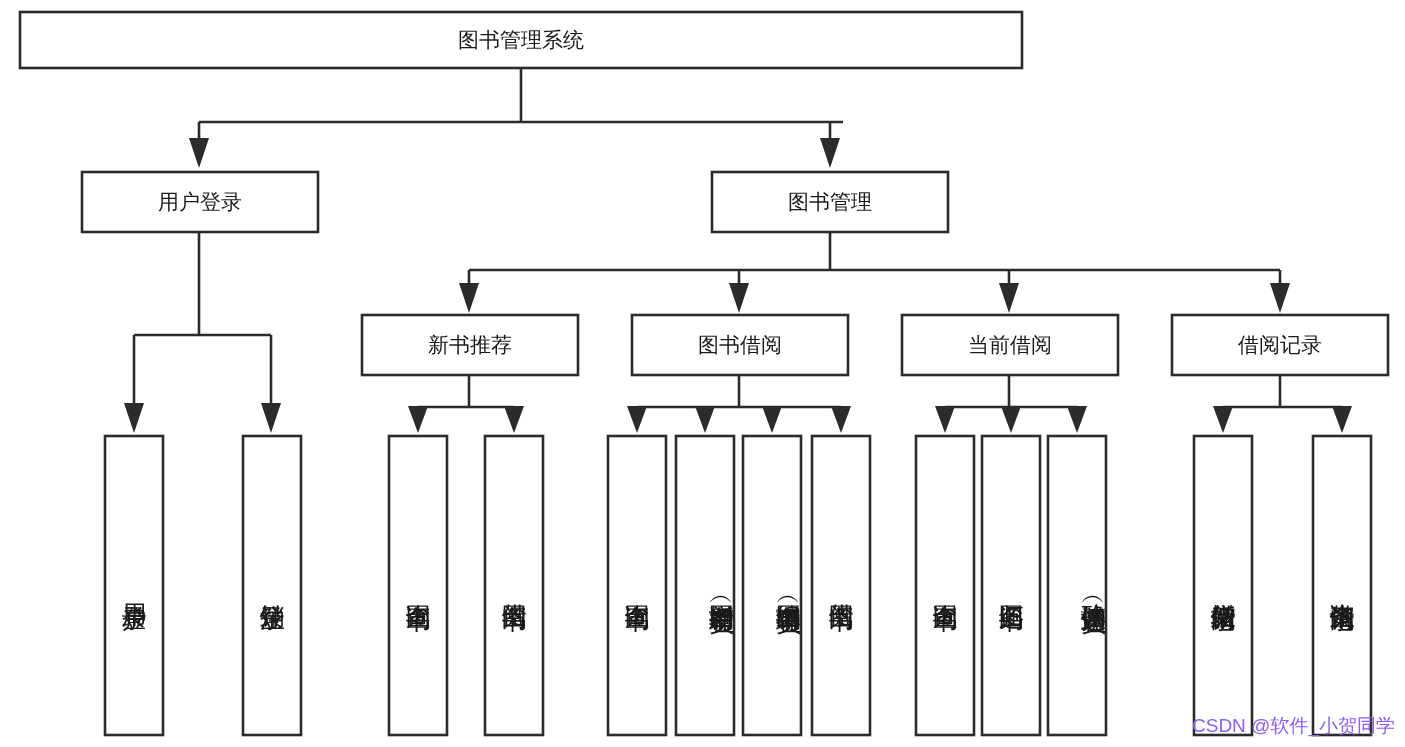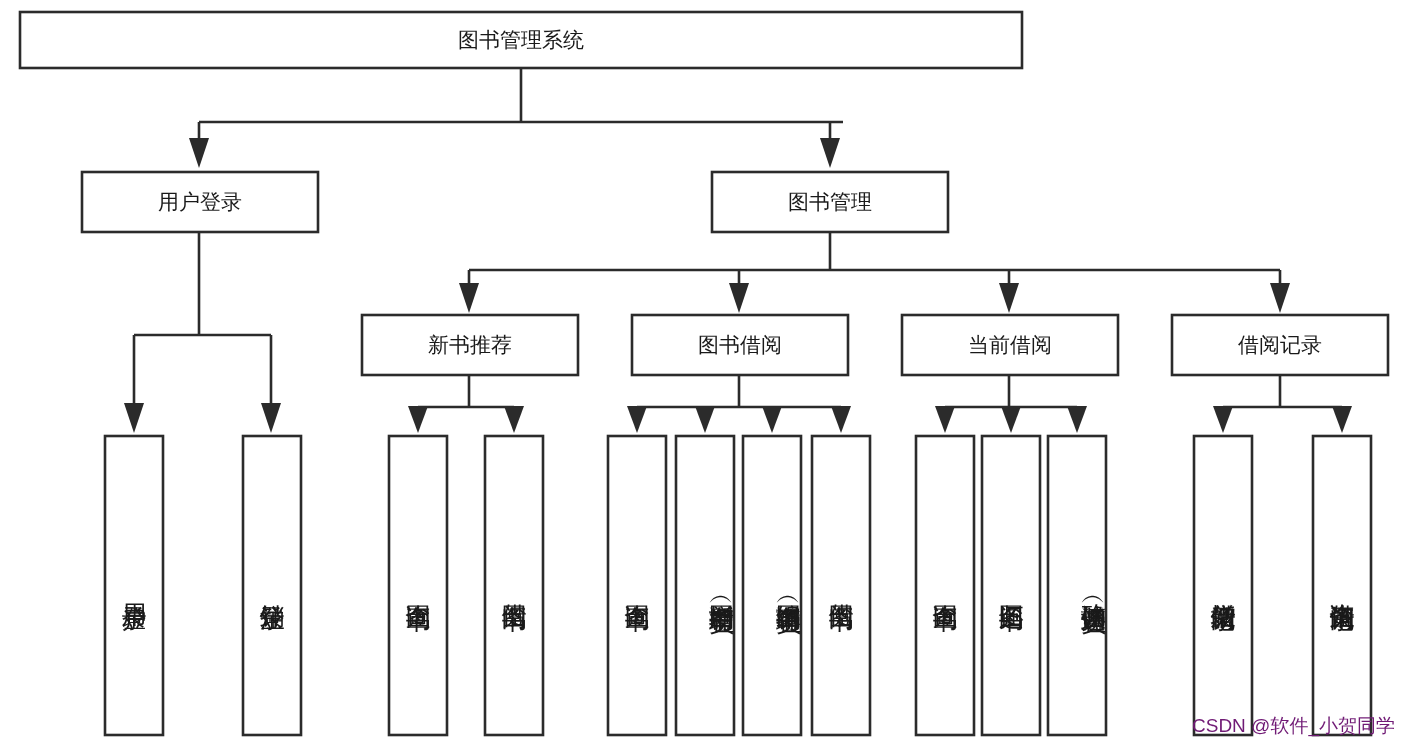--- a/index.html
+++ b/index.html
@@ -64,21 +64,21 @@
     white-space: nowrap;
     pointer-events: none;
   }
   .node-label-v.centered {
     align-items: center;
   }
   .watermark {
     position: absolute;
     font-family: "Liberation Sans", "DejaVu Sans", sans-serif;
     font-size: 19px;
-    color: #701a75;
+    color: #8b5cf6;
     white-space: nowrap;
     left: 1192px;
     top: 713px;
   }
 </style>
 </head>
 <body>
 
 <div id="diagram-root">
 

